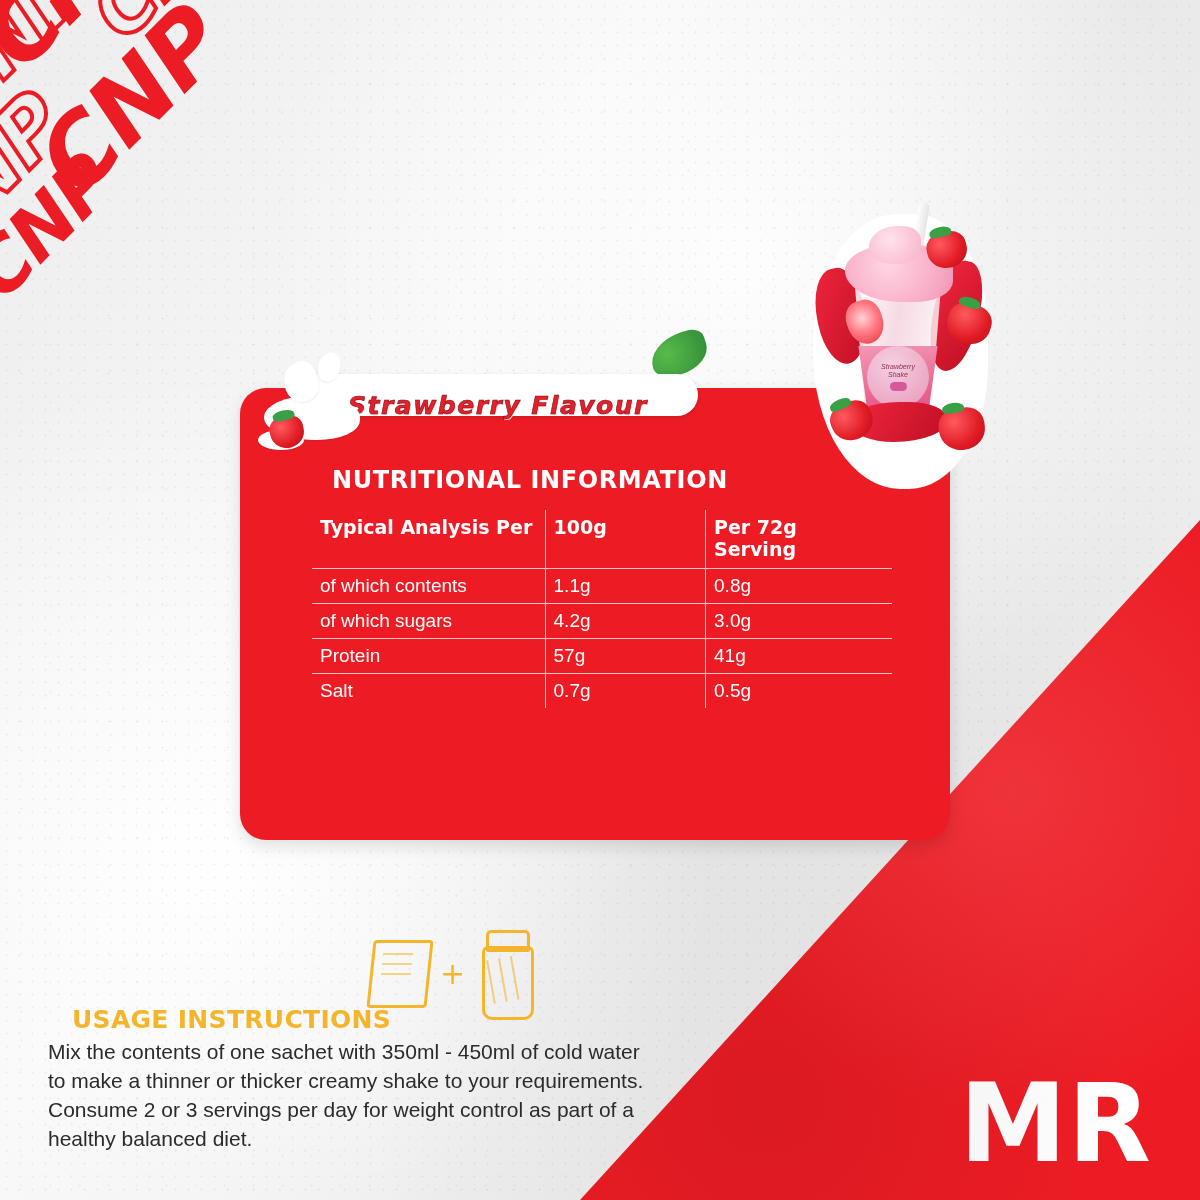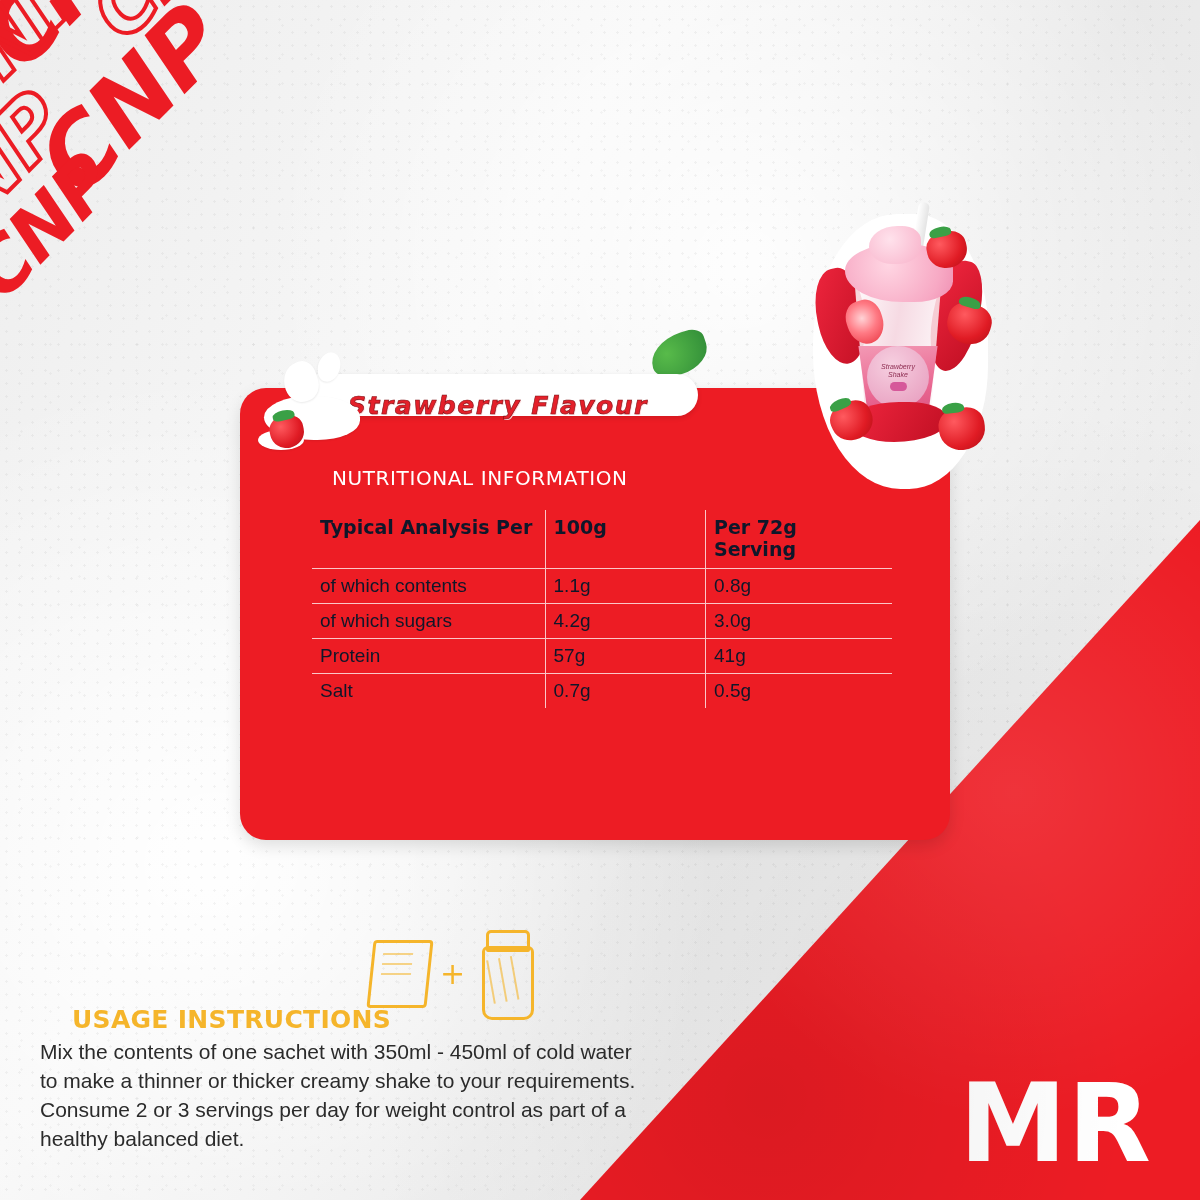--- a/index.html
+++ b/index.html
@@ -183,32 +183,32 @@
     border-radius: 70% 30% 60% 40%;
     transform: rotate(-18deg);
   }
 
   
   .card-title {
     position: absolute;
     left: 92px;
     top: 78px;
     font-family: "DejaVu Sans", sans-serif;
-    font-weight: normal;
-    font-size: 20px;
+    font-weight: bold;
+    font-size: 24px;
     letter-spacing: 0.6px;
     color: #ffffff;
   }
   .nutri-table {
     position: absolute;
     left: 72px;
     top: 122px;
     width: 580px;
     border-collapse: collapse;
-    color: #0f172a;
+    color: #ffffff;
     font-size: 19px;
   }
   .nutri-table th, .nutri-table td {
     text-align: left;
     padding: 6px 10px 6px 8px;
     vertical-align: top;
     border-bottom: 1px solid rgba(255,255,255,0.75);
   }
   .nutri-table th {
     font-family: "DejaVu Sans", sans-serif;
@@ -404,21 +404,21 @@
     top: 1005px;
     font-family: "DejaVu Sans", sans-serif;
     font-weight: bold;
     font-size: 25px;
     color: #f5b52b;
     letter-spacing: 0.3px;
     margin-left: 24px;
   }
   .usage-body {
     position: absolute;
-    left: 40px;
+    left: 48px;
     top: 1038px;
     width: 600px;
     font-size: 21px;
     line-height: 1.38;
     color: #2b2b2b;
   }
 </style>
 </head>
 <body>
 

